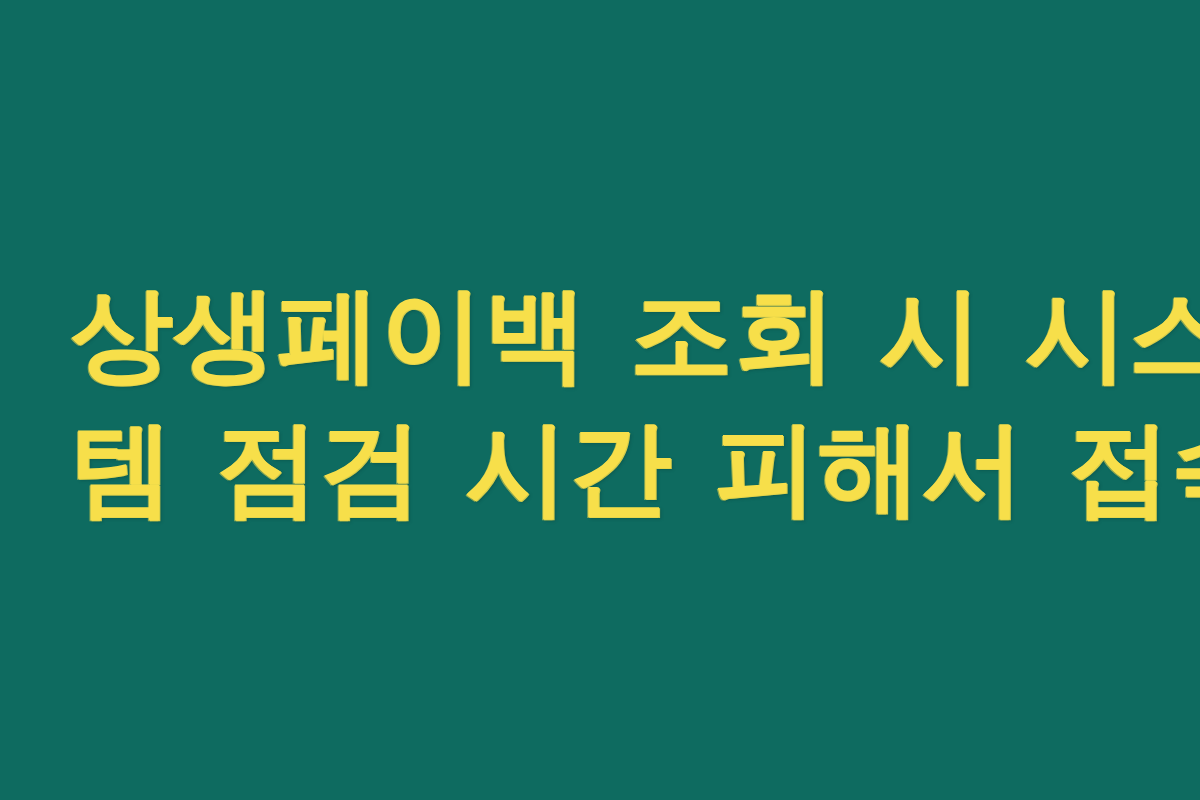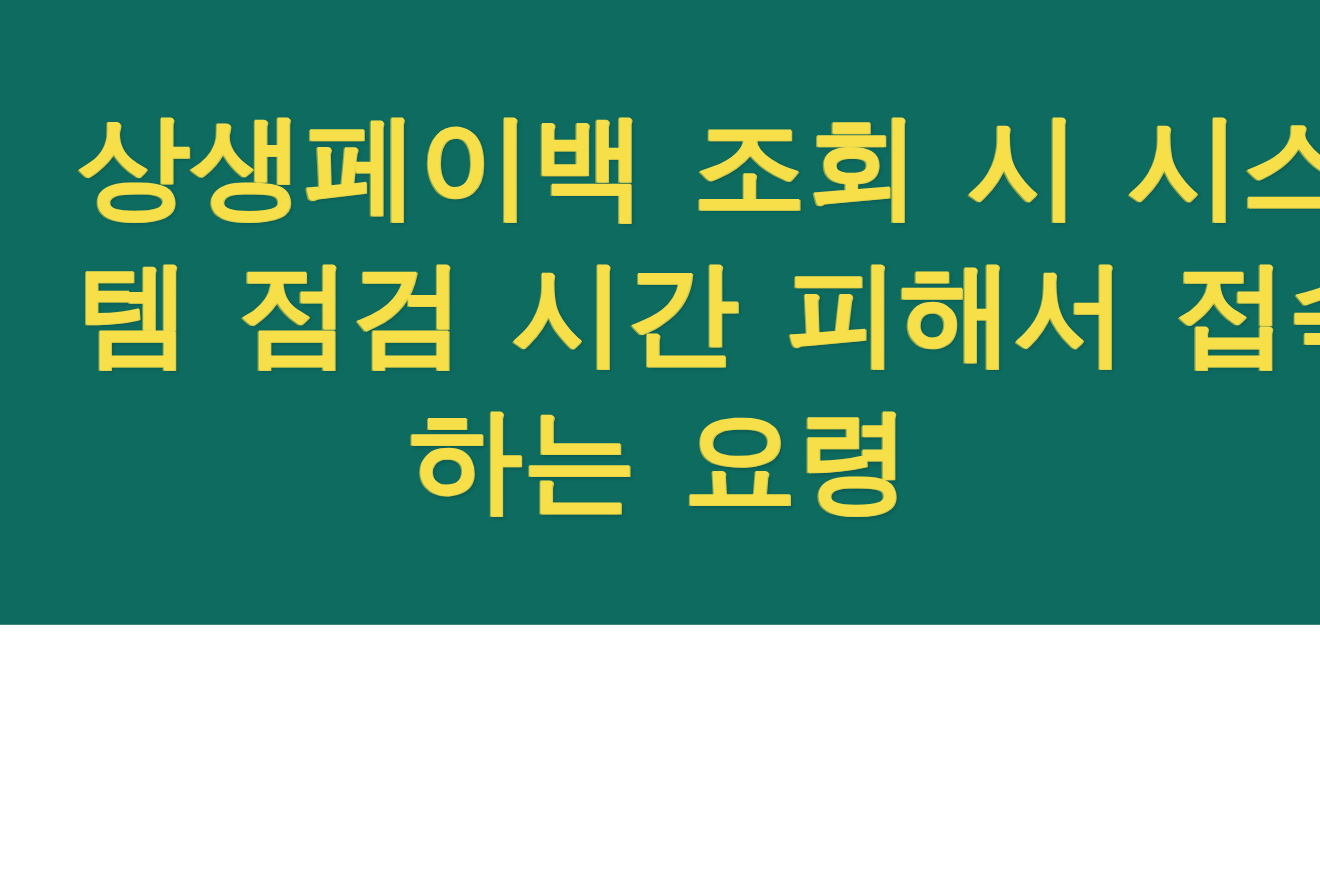--- a/index.html
+++ b/index.html
@@ -8,21 +8,21 @@
   }
   body {
     width: 1200px;
     height: 800px;
     overflow: hidden;
     font-family: "Liberation Sans", "DejaVu Sans", sans-serif;
   }
   #canvas {
     position: relative;
     width: 1200px;
-    height: 568px;
+    height: 800px;
     background: #0e6b60;
     display: flex;
     align-items: center;
     justify-content: center;
     box-sizing: border-box;
   }
   #headline {
     width: 1060px;
     text-align: center;
     color: #f7df4a;
@@ -46,15 +46,14 @@
     white-space: pre;
   }
 </style>
 </head>
 <body>
 
 <div id="canvas" style="background: rgb(14, 107, 96);">
   <h1 id="headline" style="color: rgb(247, 223, 74);">
     <span class="line">상생페이백 조회 시 시스</span>
     <span class="line">템 점검 시간 피해서 접속</span>
-    <span class="line">하는 요령</span>
   </h1>
 </div>
 
 </body></html>

